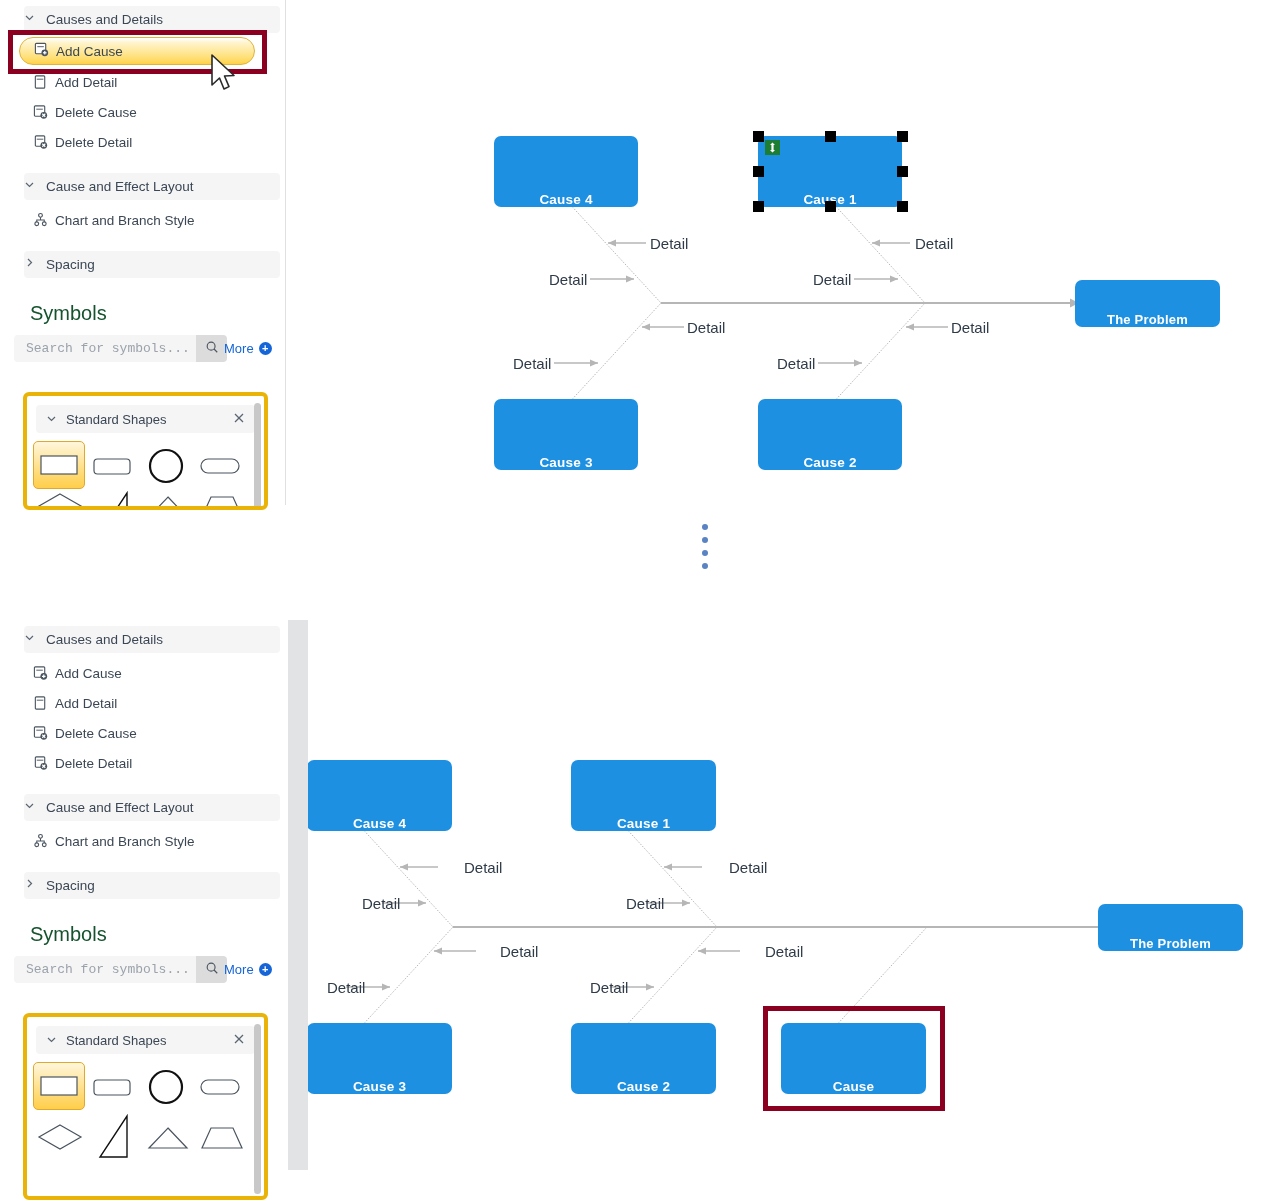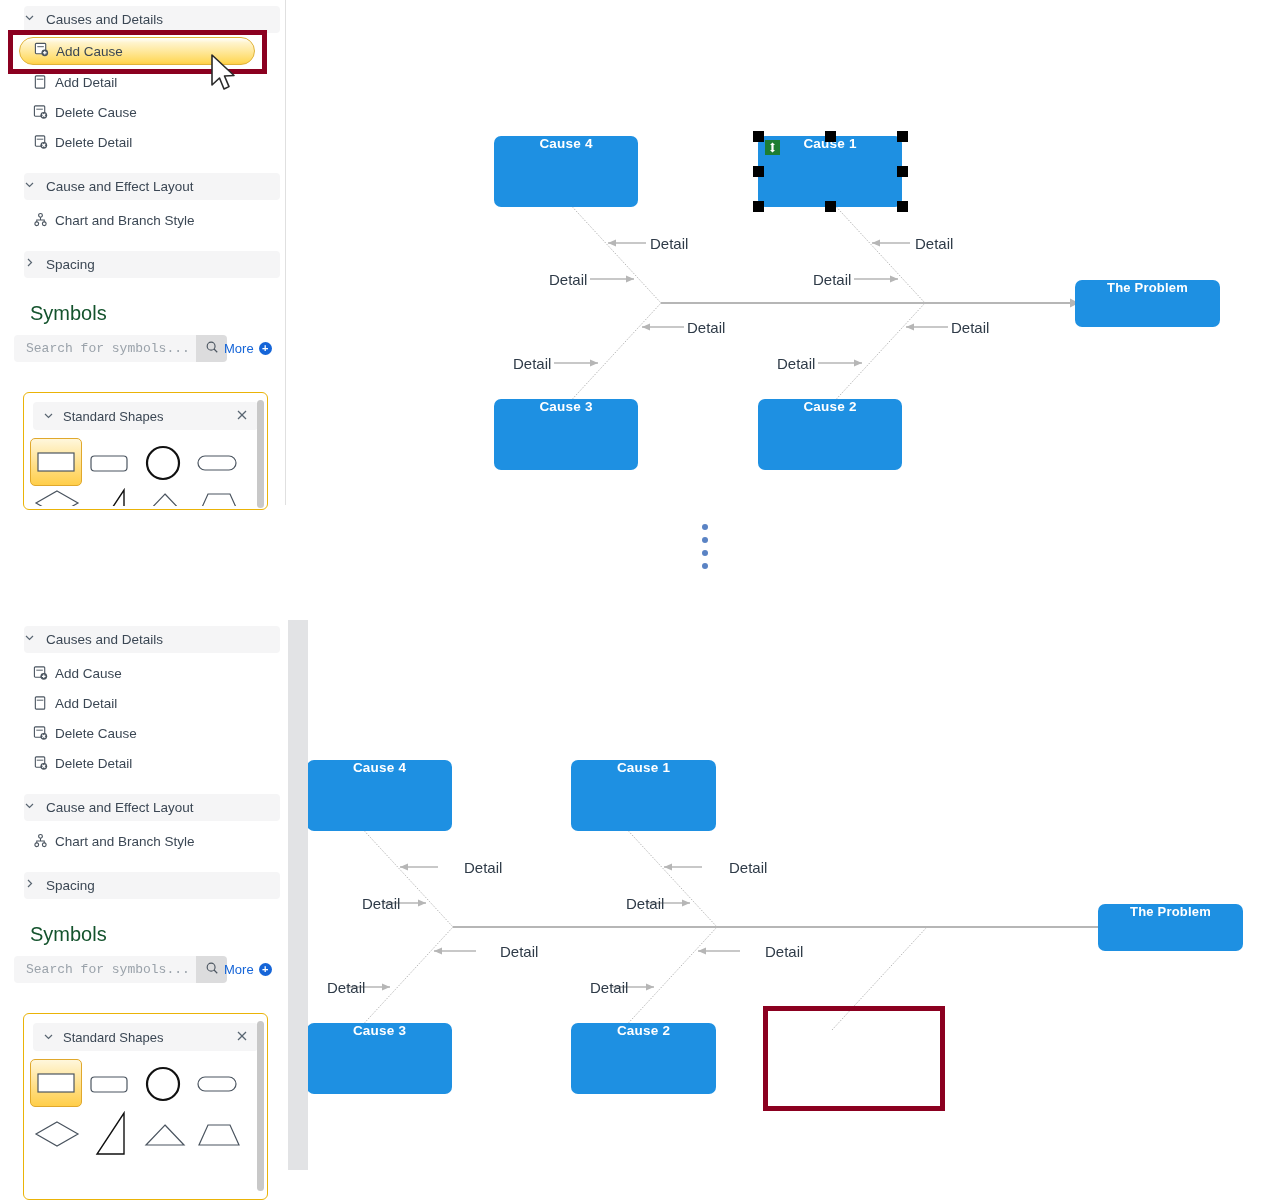--- a/index.html
+++ b/index.html
@@ -102,21 +102,21 @@
     width: 13px; height: 13px; border-radius: 50%;
     background: #1565d8; color: #fff;
     display: flex; align-items: center; justify-content: center;
     font-size: 11px; line-height: 1; font-weight: bold;
   }
 
   .shapes-panel {
     position: absolute; left: 23px;
     width: 245px;
     background: #fff;
-    border: 1px solid #eab308;
+    border: 4px solid #eab308;
     border-radius: 6px;
     overflow: hidden;
   }
   .shapes-cat {
     margin: 9px 9px 0 9px;
     height: 28px;
     background: #f5f5f6; border-radius: 4px;
     display: flex; align-items: center;
     padding: 0 10px;
     color: #3b4754; font-size: 13px;
@@ -144,21 +144,21 @@
     background: #c8c8c8;
   }
 
   
   .canvas { position: absolute; background: #ffffff; overflow: hidden; }
   .node {
     position: absolute;
     background: #1e90e2;
     border-radius: 7px;
     color: #ffffff;
-    display: flex; align-items: flex-start; justify-content: center;
+    display: flex; align-items: flex-end; justify-content: center;
     font-size: 13.5px; font-weight: bold;
     letter-spacing: .2px;
   }
   .node.problem { font-size: 13px; }
   .detail-label {
     position: absolute;
     font-size: 15px; color: #2f3b48;
     white-space: nowrap;
   }
   .sel-handle {
@@ -649,20 +649,23 @@
       </div>
     <div class="node" style="left:263px; top:140px; width:145px; height:71px;">
         <span>Cause 1</span>
       </div>
     <div class="node" style="left:-1px; top:403px; width:145px; height:71px;">
         <span>Cause 3</span>
       </div>
     <div class="node" style="left:263px; top:403px; width:145px; height:71px;">
         <span>Cause 2</span>
       </div>
+    <div class="node" style="left:473px; top:403px; width:145px; height:71px;">
+        <span>Cause</span>
+      </div>
     <div class="node problem" style="left:790px; top:284px; width:145px; height:47px;">
         <span>The Problem</span>
       </div>
 
     <div class="red-outline" style="left:455px; top:386px; width:182px; height:105px;"></div>
 
     <div class="detail-label" style="left:156px; top:239px;">Detail</div>
     <div class="detail-label" style="left:54px; top:275px;">Detail</div>
     <div class="detail-label" style="left:192px; top:323px;">Detail</div>
     <div class="detail-label" style="left:19px; top:359px;">Detail</div>

